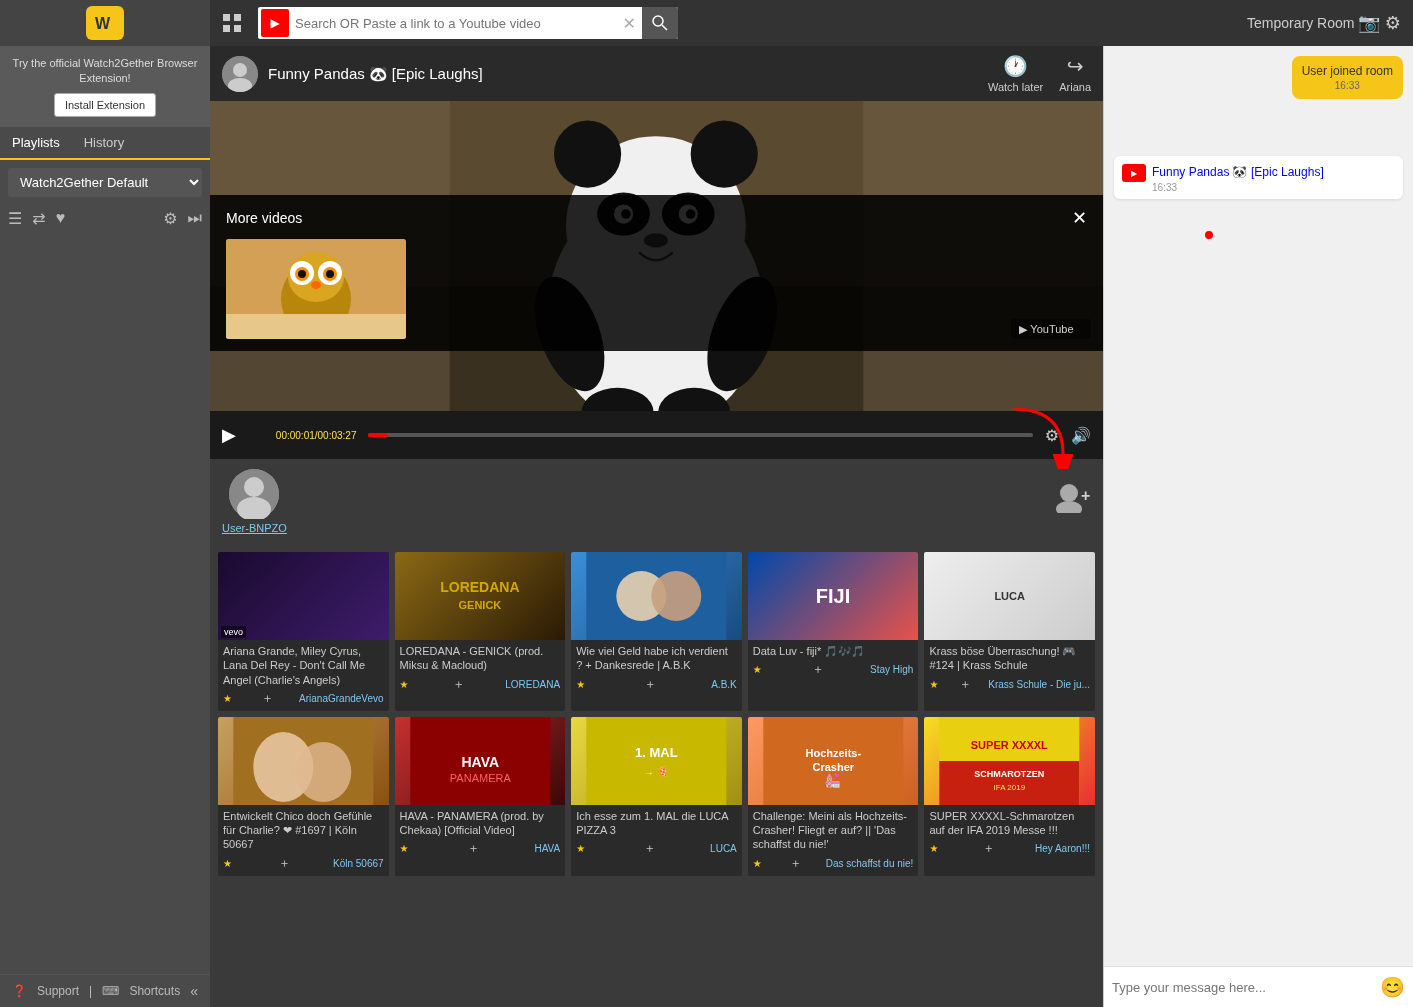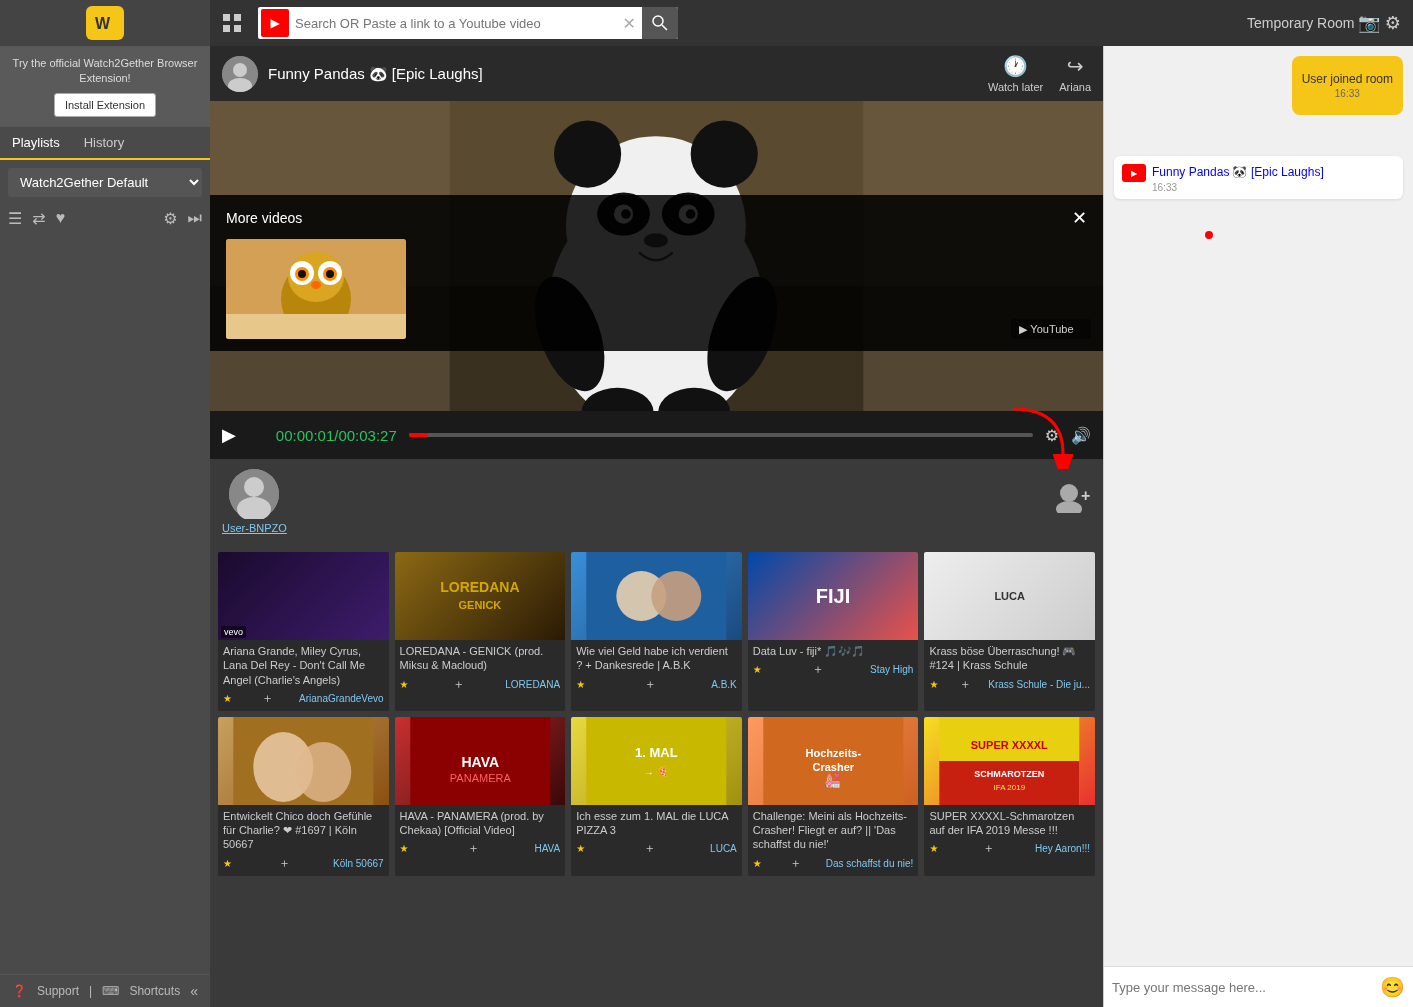--- a/index.html
+++ b/index.html
@@ -152,21 +152,21 @@
     #owl-thumb {
       background: linear-gradient(135deg, #c8a060 0%, #8B6534 100%);
       font-size: 28px; color: #fff;
     }
 
     #video-controls {
       display: flex; align-items: center; background: #1a1a1a;
       padding: 8px 12px; gap: 12px; height: 48px;
     }
     #play-btn { color: #fff; font-size: 18px; cursor: pointer; }
-    #time-display { color: #22c55e; font-size: 15px; padding-left: 28px; }
+    #time-display { color: #fde047; font-size: 10px; padding-left: 28px; }
     #progress-bar {
       flex: 1; height: 4px; background: #555; border-radius: 2px; cursor: pointer;
     }
     #progress-fill { width: 3%; height: 100%; background: #f00; border-radius: 2px; }
     #ctrl-settings { color: #ccc; font-size: 16px; cursor: pointer; }
     #volume-btn { color: #ccc; font-size: 16px; cursor: pointer; }
 
     
     #user-area {
       background: #3a3a3a; padding: 10px 12px;
@@ -218,21 +218,21 @@
 
     
     #chat-column {
       width: 310px; background: #f0f0f0; flex-shrink: 0;
       display: flex; flex-direction: column; border-left: 1px solid #ccc;
     }
     #chat-messages { flex: 1; padding: 10px; overflow-y: auto; position: relative; }
     #join-bubble {
       position: absolute; right: 10px; top: 10px;
       background: #f5c518; color: #333; font-size: 12px;
-      padding: 16px 10px; border-radius: 8px; max-width: 160px; text-align: center;
+      padding: 8px 10px; border-radius: 8px; max-width: 160px; text-align: center;
     }
     #join-time { font-size: 10px; color: #666; margin-top: 2px; }
     #video-msg {
       display: flex; align-items: flex-start; gap: 6px;
       background: #fff; border-radius: 6px; padding: 6px 8px;
       margin-top: 80px; box-shadow: 0 1px 3px rgba(0,0,0,0.1);
     }
     #video-msg-icon {
       width: 24px; height: 18px; background: #f00;
       border-radius: 3px; display: flex; align-items: center; justify-content: center;

